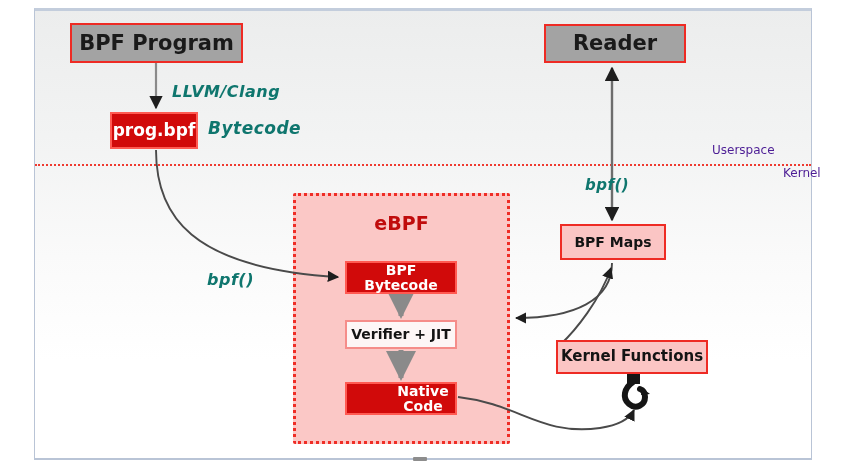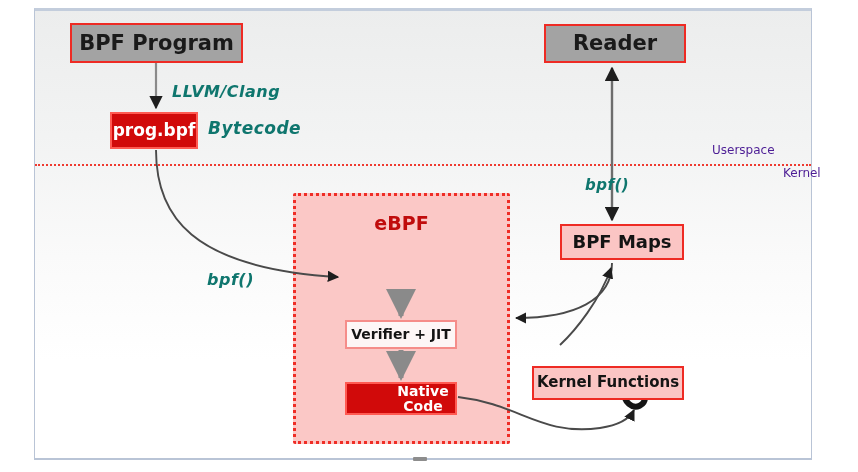--- a/index.html
+++ b/index.html
@@ -44,22 +44,22 @@
     color:#141414;font-weight:bold;
   }
   .white-node{
     background:#fdf6f6;border:2px solid #f58d8a;
     color:#141414;font-weight:bold;
   }
 
   #bpf-program{left:70px;top:23px;width:173px;height:40px;font-size:21px;}
   #prog-bpf{left:110px;top:112px;width:88px;height:37px;font-size:17px;}
   #reader{left:544px;top:24px;width:142px;height:39px;font-size:21px;text-align:center;}
-  #bpf-maps{left:560px;top:224px;width:124px;height:36px;font-size:18px;}
-  #kernel-functions{left:532px;top:340px;width:152px;height:34px;font-size:15px;margin-top:26px;}
+  #bpf-maps{left:560px;top:224px;width:106px;height:36px;font-size:14px;}
+  #kernel-functions{left:556px;top:340px;width:152px;height:34px;font-size:15px;}
 
   
   #ebpf-container{
     position:absolute;left:293px;top:193px;width:217px;height:251px;
     background:#fbc8c6;
     border:3px dotted #ef2d26;
     border-radius:2px;
     box-sizing:border-box;
   }
   #ebpf-title{
@@ -165,20 +165,23 @@
   </div>
 
   <div class="nodebox pink-node" id="bpf-maps">
     <span>BPF Maps</span>
   </div>
 
   <div class="nodebox pink-node" id="kernel-functions">
     <span>Kernel Functions</span>
   </div>
 
+  <div class="nodebox red-node" id="bpf-bytecode">
+    <span>BPF Bytecode</span>
+  </div>
 
   <div class="nodebox white-node" id="verifier-jit">
     <span>Verifier + JIT</span>
   </div>
 
   <div class="nodebox red-node" id="native-code">
     <span>Native Code</span>
   </div>
 
   <div class="hand-label" id="llvm-label">LLVM/Clang</div>

